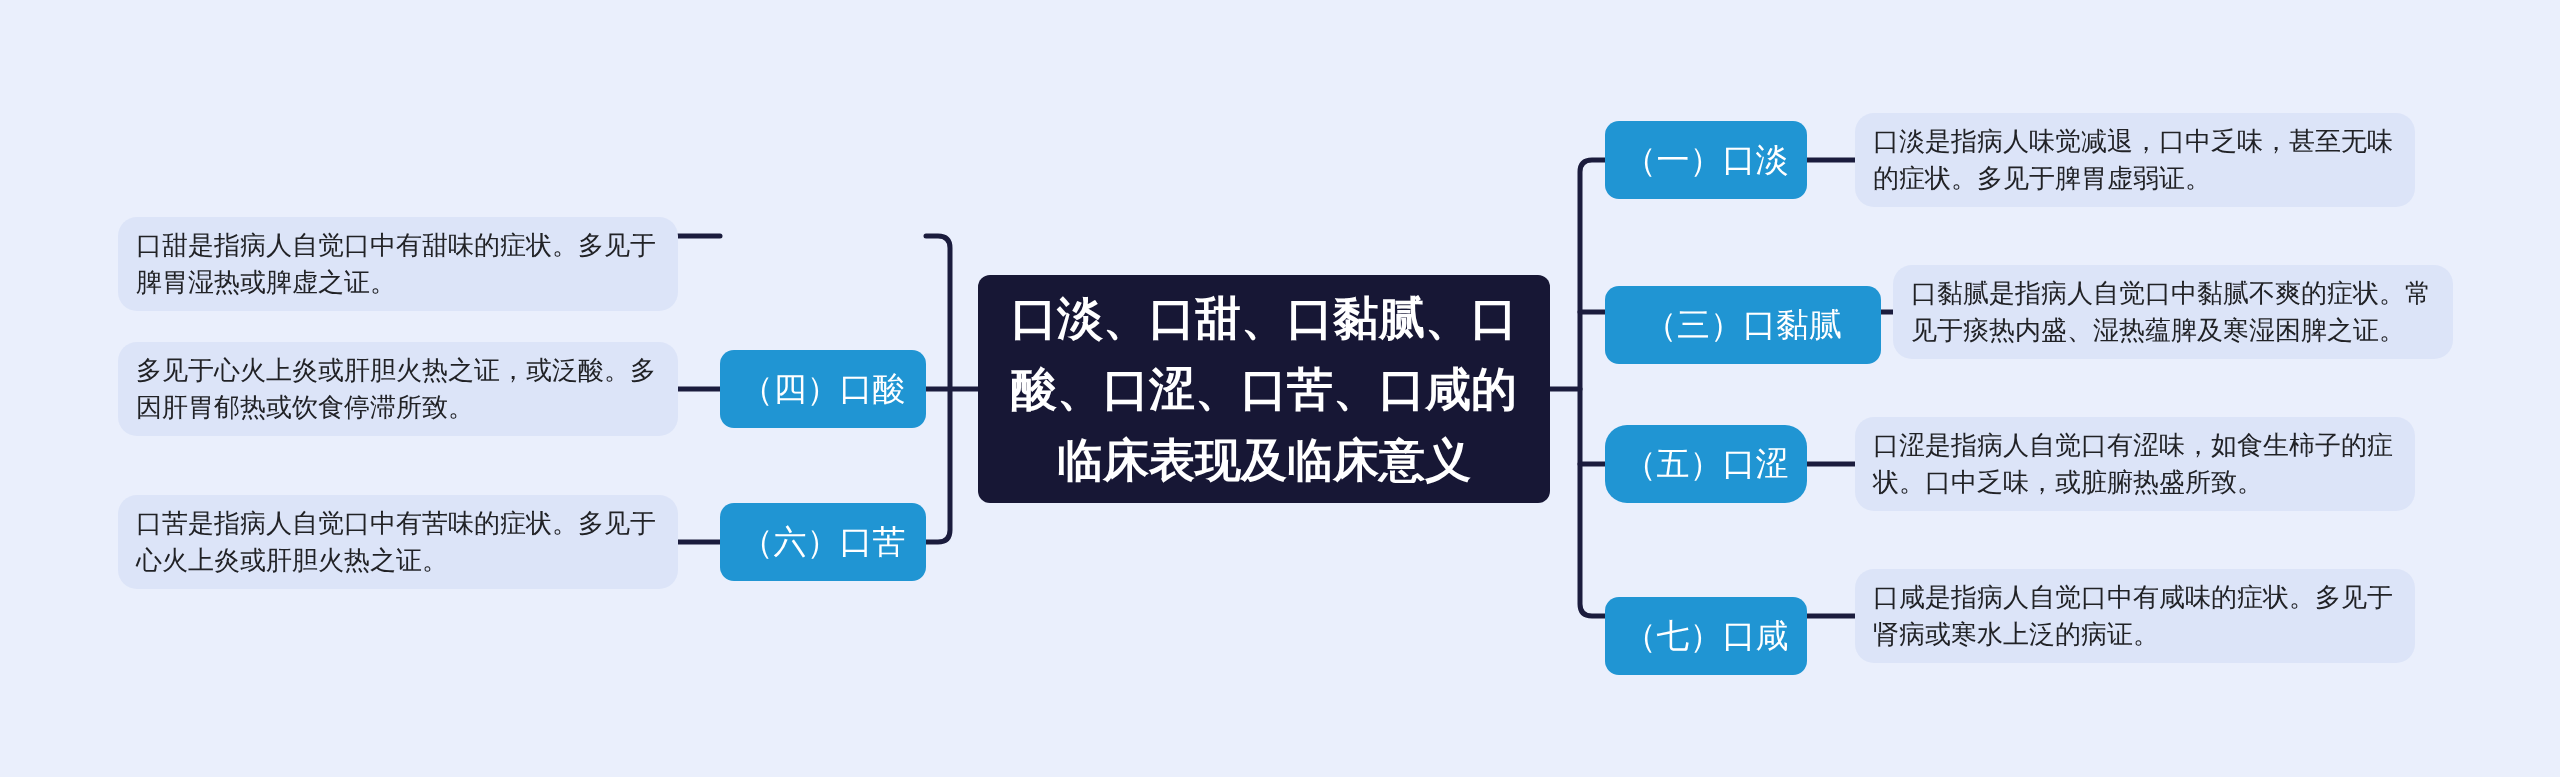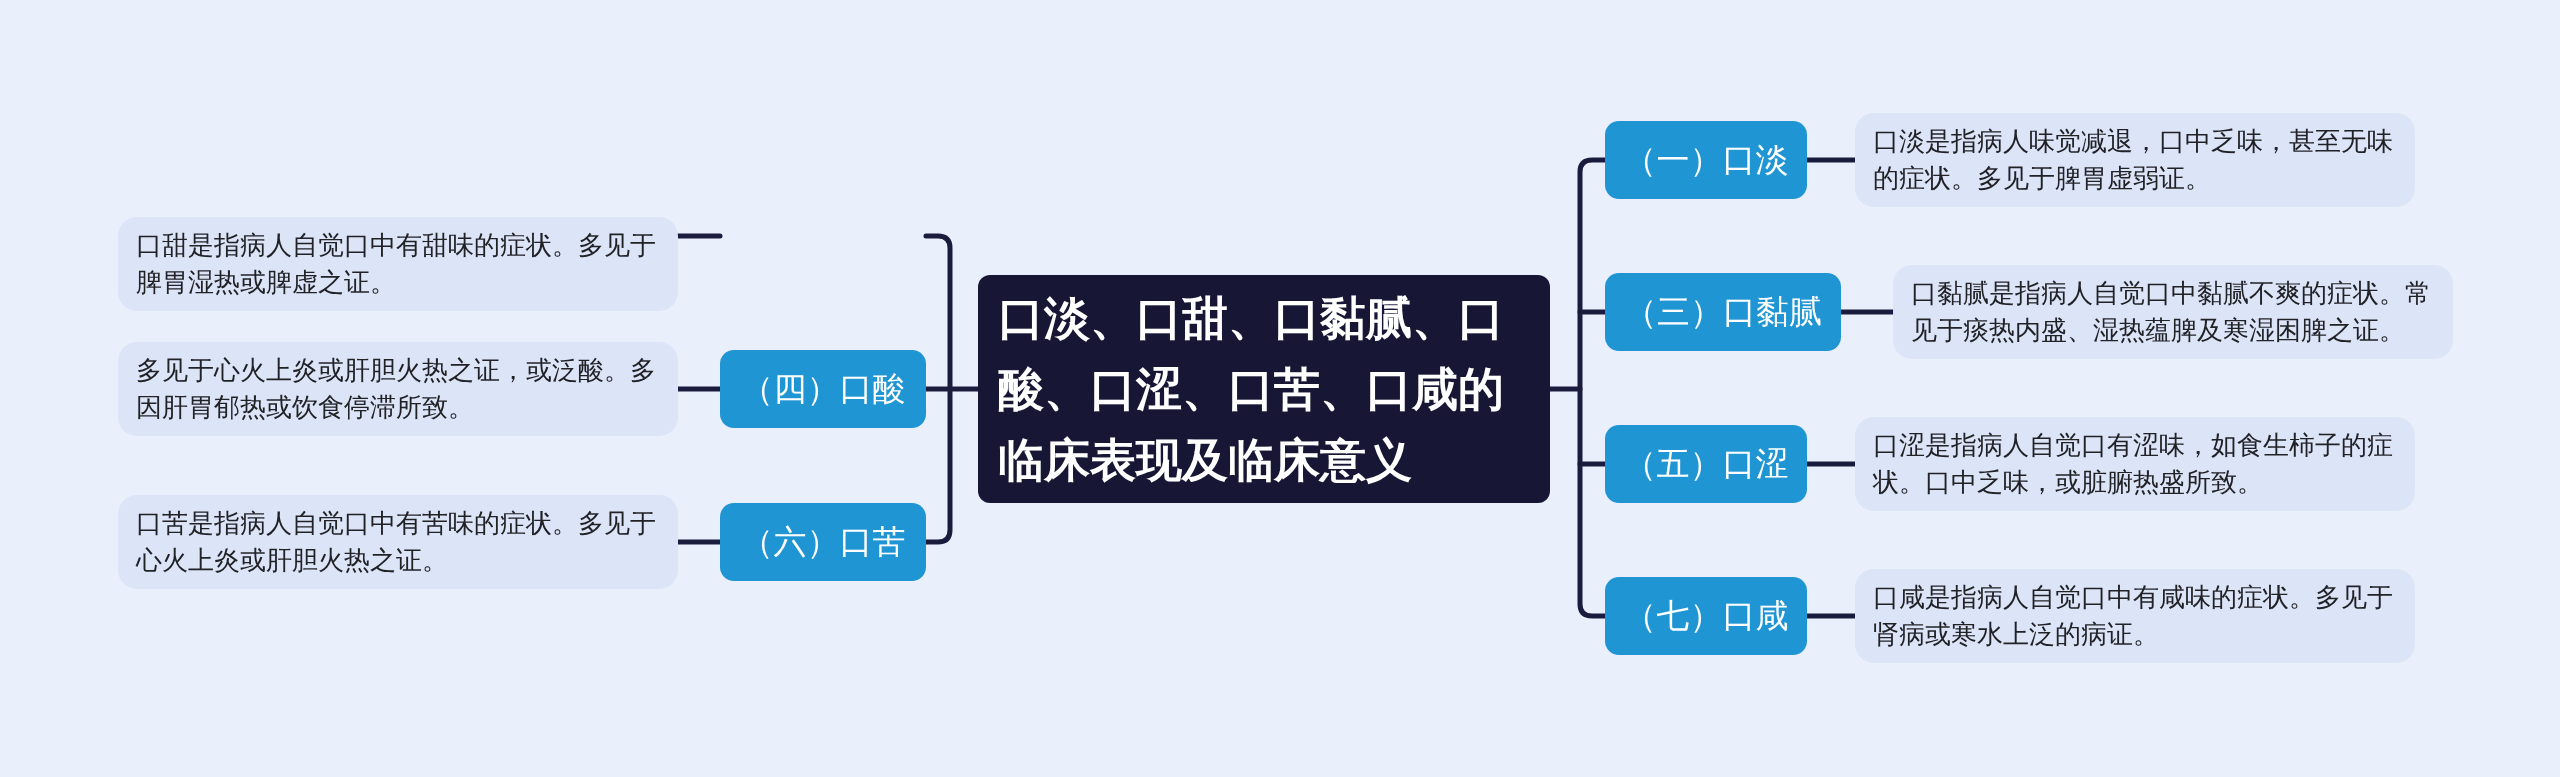--- a/index.html
+++ b/index.html
@@ -42,21 +42,21 @@
   }
   .root-topic{
     left:978px;top:275px;
     width:572px;height:228px;
     background:var(--root-navy);
     border-radius:12px;
     color:#ffffff;
     font-size:46px;
     font-weight:700;
     line-height:71px;
-    text-align:left;
+    text-align:center;
     display:flex;
     align-items:center;
     justify-content:center;
     padding:0 20px;
   }
   .node{
     background:var(--node-blue);
     border-radius:14px;
     color:#ffffff;
     font-size:33px;
@@ -66,23 +66,23 @@
     justify-content:center;
     white-space:nowrap;
     height:78px;
   }
   .node.nl{left:720px;width:206px;}
   .node.nl1{top:197px;}
   .node.nl2{top:350px;}
   .node.nl3{top:503px;}
   .node.nr{left:1605px;width:202px;}
   .node.nr1{top:121px;}
-  .node.nr2{top:273px;width:236px;}
-  .node.nr3{top:425px;}
-  .node.nr4{top:577px;}
+  .node.nr2{top:286px;width:276px;}
+  .node.nr3{top:425px;border-radius:22px;}
+  .node.nr4{top:597px;}
   .desc{
     background:var(--description-bg);
     border-radius:19px;
     color:var(--description-text);
     font-size:26px;
     line-height:37px;
     width:560px;
     height:94px;
     padding:0 18px;
     display:flex;

